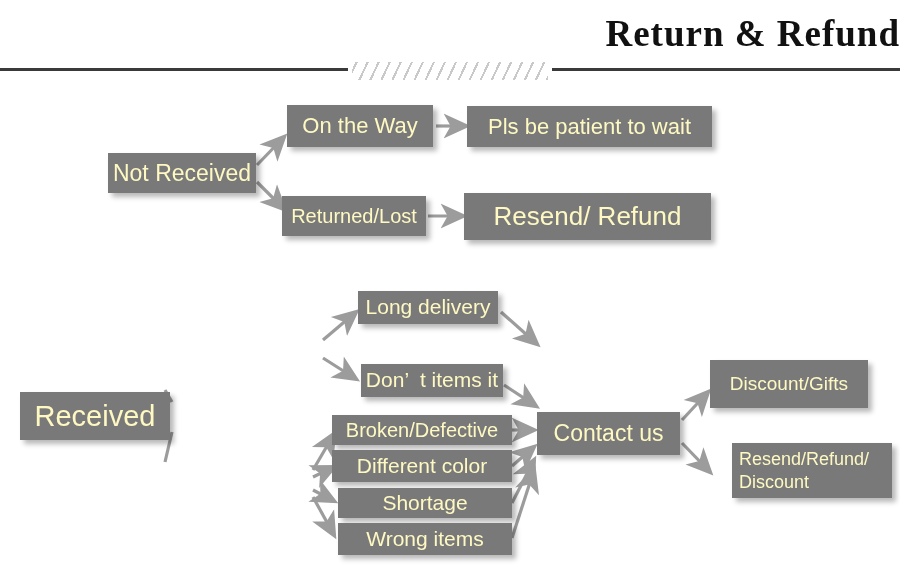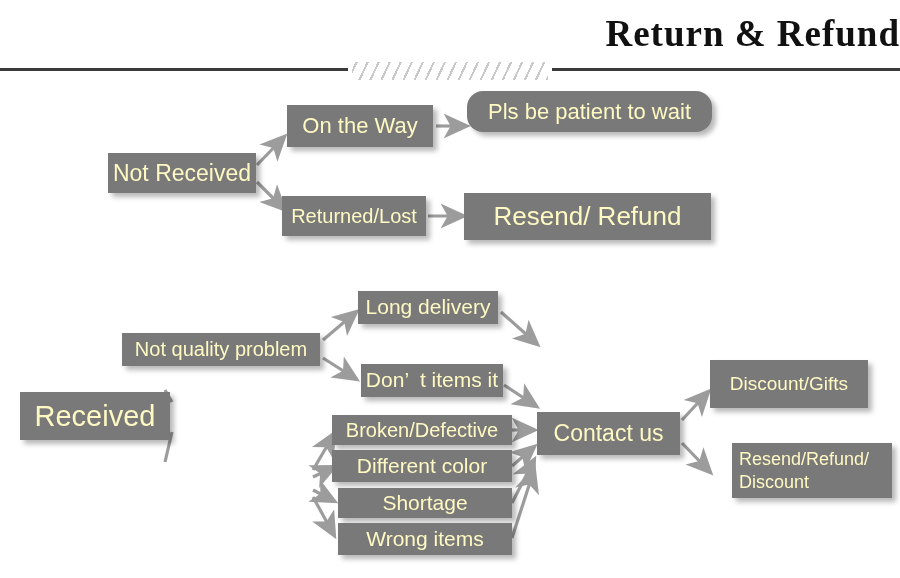--- a/index.html
+++ b/index.html
@@ -151,29 +151,28 @@
       <path d="M682,420 L708,392"></path>
 
       <path d="M682,443 L710,472"></path>
     </g>
   </svg>
 
   <div class="box" style="left:108px; top:153px; width:148px; height:40px; font-size:23px;">Not Received</div>
 
   <div class="box" style="left:287px; top:105px; width:146px; height:42px; font-size:22px;">On the Way</div>
 
-  <div class="box" style="left:467px; top:91px; width:245px; height:41px; font-size:22px;border-radius:16px;">Pls be patient to wait</div>
+  <div class="box" style="left:467px; top:106px; width:245px; height:41px; font-size:22px;">Pls be patient to wait</div>
 
   <div class="box" style="left:282px; top:196px; width:144px; height:40px; font-size:20px;">Returned/Lost</div>
 
   <div class="box" style="left:464px; top:193px; width:247px; height:47px; font-size:26px;">Resend/ Refund</div>
 
   <div class="box" style="left:20px; top:392px; width:150px; height:48px; font-size:29px;">Received</div>
 
-  <div class="box" style="left:122px; top:333px; width:198px; height:33px; font-size:20px;">Not quality problem</div>
 
 
   <div class="box" style="left:358px; top:291px; width:140px; height:33px; font-size:21px;">Long delivery</div>
 
   <div class="box" style="left:361px; top:364px; width:142px; height:33px; font-size:21px;">Don’  t items it</div>
 
   <div class="box" style="left:332px; top:415px; width:180px; height:30px; font-size:20px;">Broken/Defective</div>
 
   <div class="box" style="left:332px; top:450px; width:180px; height:32px; font-size:21px;">Different color</div>
 

